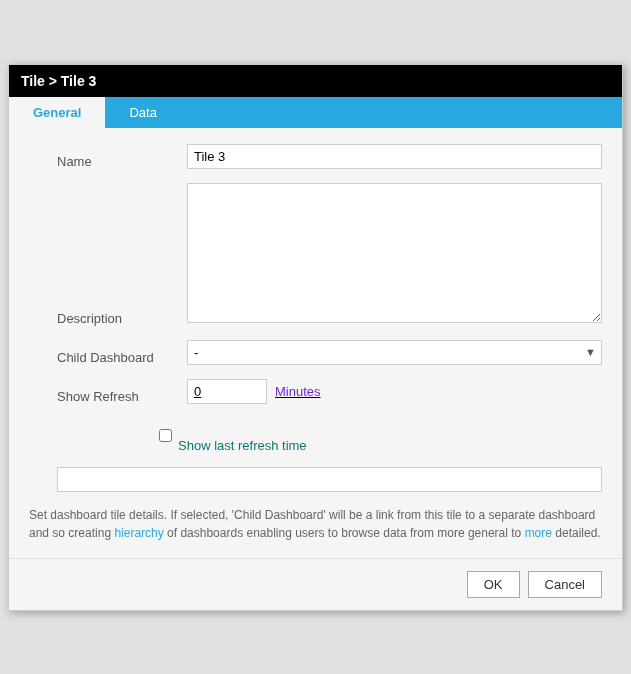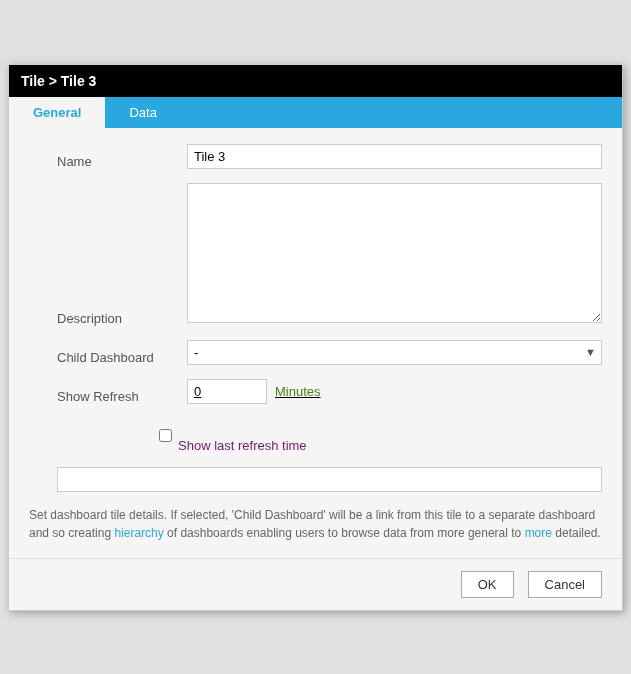--- a/index.html
+++ b/index.html
@@ -111,51 +111,51 @@
     }
     .refresh-row {
       display: flex;
       align-items: center;
       gap: 8px;
     }
     input[type="number"].refresh-input {
       width: 80px;
     }
     .minutes-label {
-      color: #4d7c0f;
+      color: #6d28d9;
       font-size: 13px;
     }
     .checkbox-row {
       display: flex;
       align-items: center;
       gap: 6px;
       margin-left: 130px;
       margin-bottom: 14px;
     }
     .checkbox-row label {
-      color: #701a75;
+      color: #0f766e;
       font-size: 13px;
       cursor: pointer;
       margin-top: 20px;
     }
     .info-text {
       margin: 8px 0 0 0;
       color: #666;
       font-size: 12px;
       line-height: 1.5;
     }
     .info-text a, .info-text .link {
       color: #29a8e0;
       text-decoration: none;
     }
     .dialog-footer {
       display: flex;
       justify-content: flex-end;
       padding: 12px 20px;
-      gap: 14px;
+      gap: 8px;
       background: #f5f5f5;
       border-top: 1px solid #e0e0e0;
     }
     .btn {
       padding: 5px 16px;
       font-size: 13px;
       cursor: pointer;
       border: 1px solid #ccc;
       background: white;
       color: #333;

